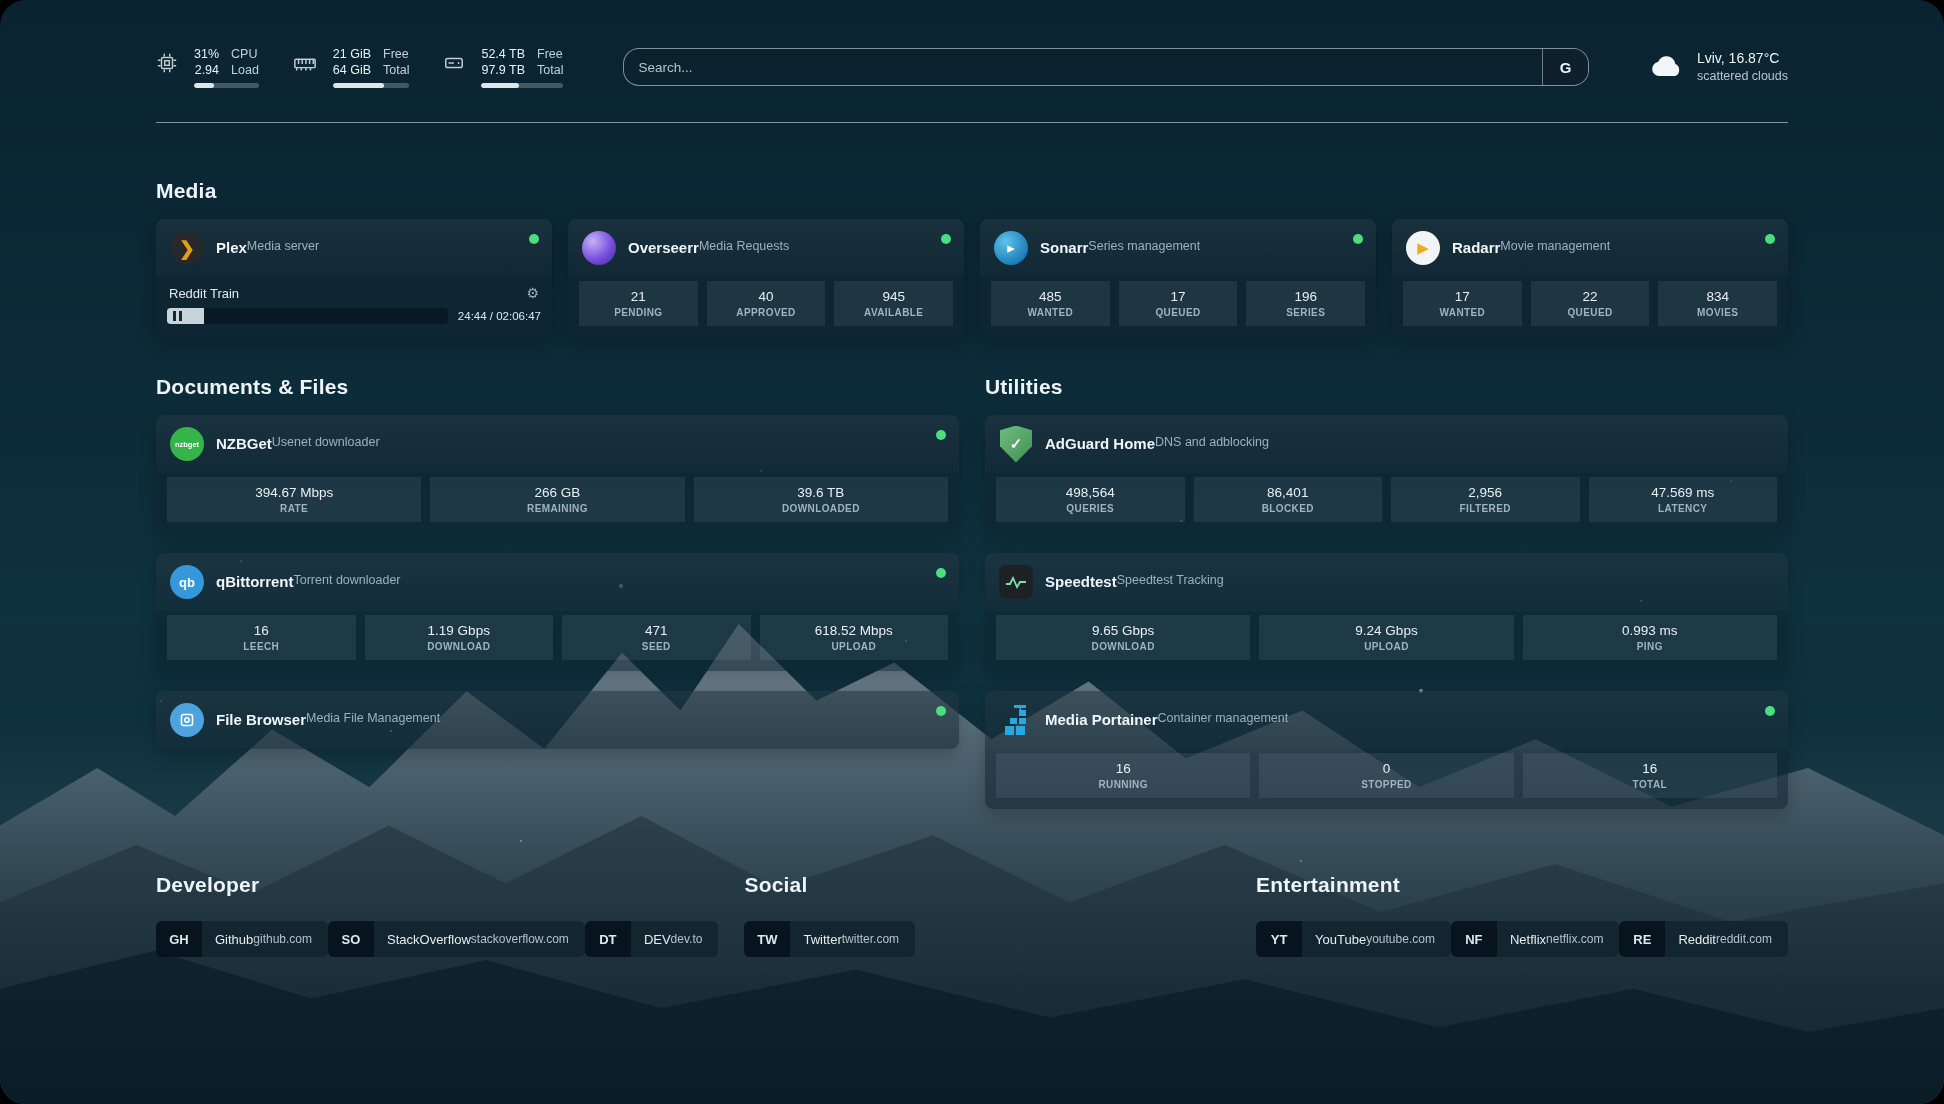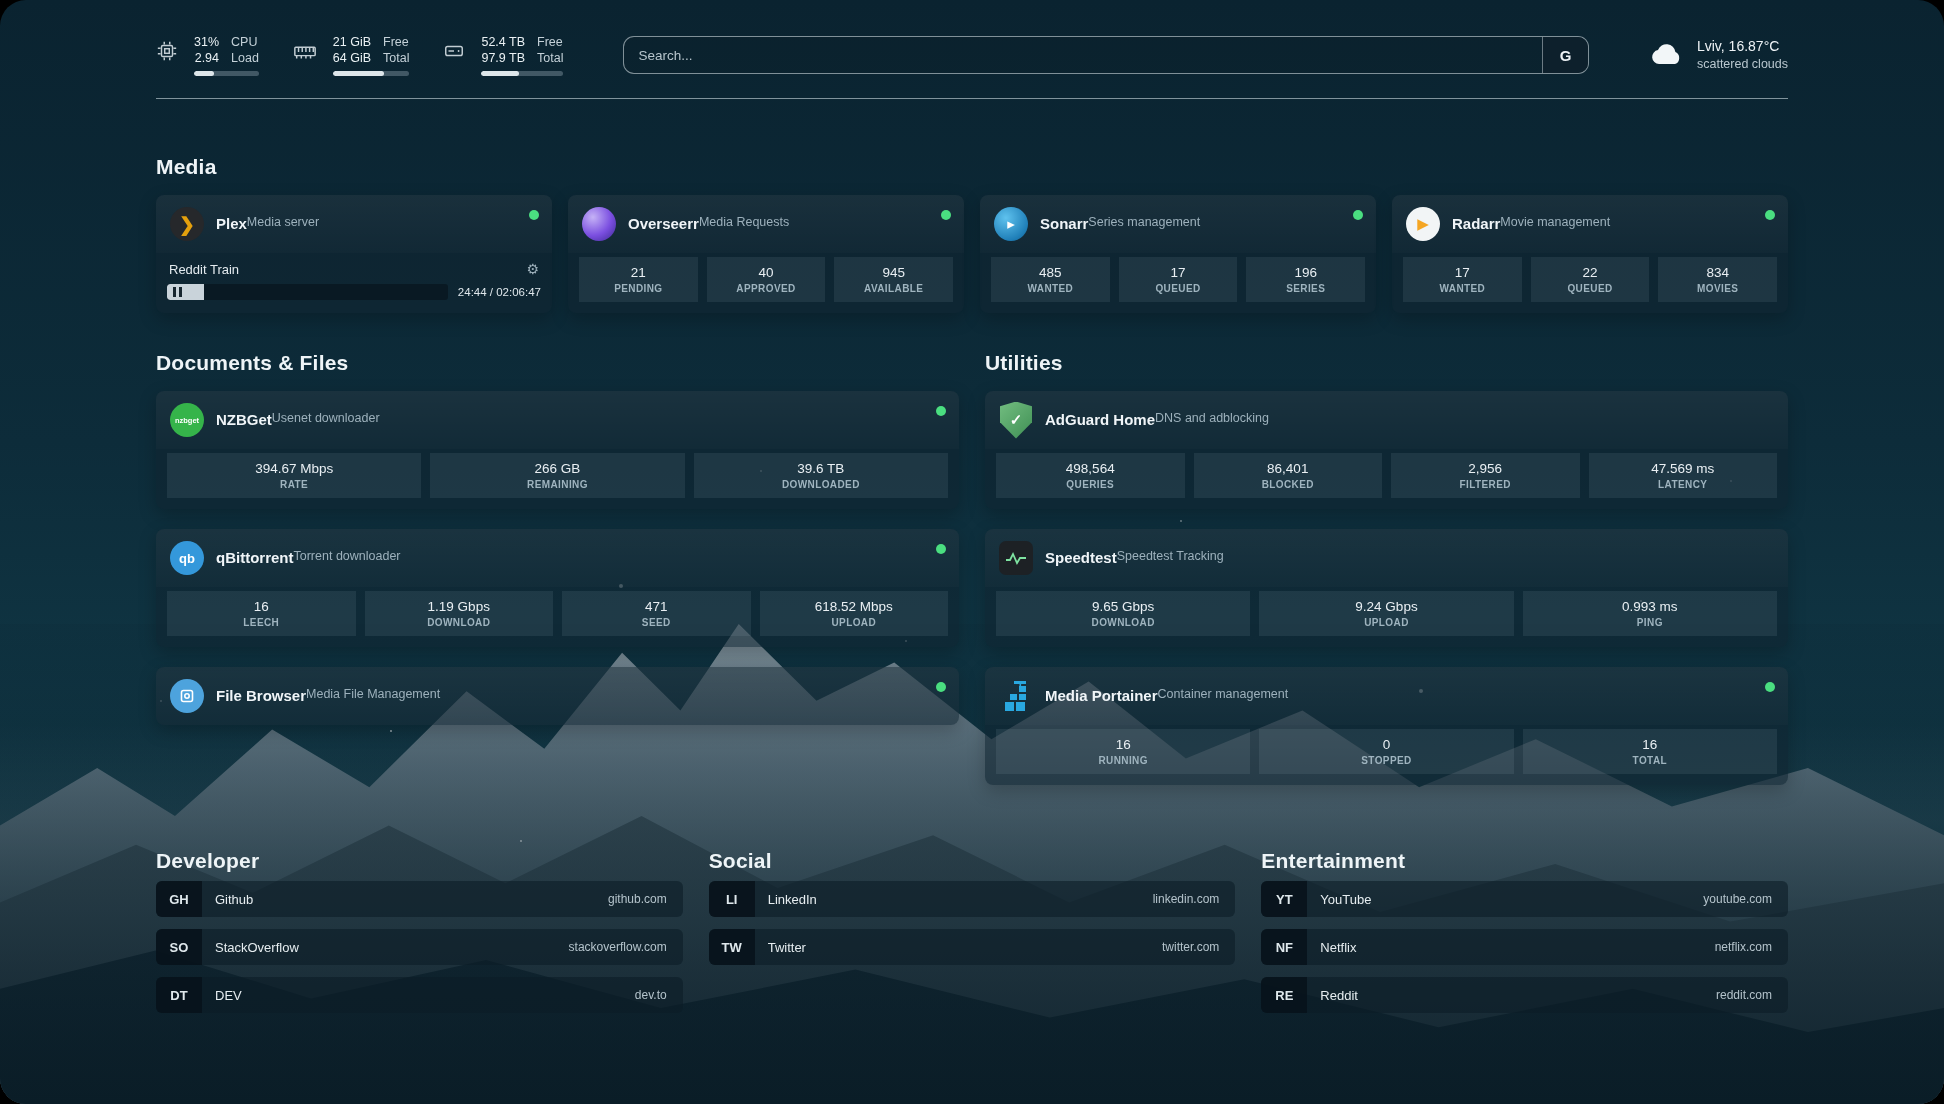--- a/index.html
+++ b/index.html
@@ -45,22 +45,22 @@
   
   .topbar{display:flex;align-items:center;gap:34px;margin-top:6px;}
   .res{display:flex;align-items:flex-start;gap:16px;}
   .res-icon{margin-top:6px;opacity:.9;}
   .res-body{display:flex;flex-direction:column;}
   .res-cols{display:flex;gap:12px;font-size:12.5px;line-height:1.3;}
   .res-vals{text-align:right;color:#eaf1f4;}
   .res-labs{color:#c4d1d8;}
   .res-bar{margin-top:5px;height:5px;border-radius:3px;background:rgba(120,140,152,.5);overflow:hidden;}
   .res-fill{height:100%;background:#dde6ea;border-radius:3px;}
-  .searchbox{flex:1;display:flex;align-items:stretch;height:38px;margin:4px 26px;
-    border:1px solid rgba(225,235,240,.55);border-radius:11px;background:rgba(10,26,36,.18);overflow:hidden;}
+  .searchbox{flex:1;display:flex;align-items:stretch;height:38px;margin:16px 26px;
+    border:1px solid rgba(225,235,240,.55);border-radius:16px;background:rgba(10,26,36,.18);overflow:hidden;}
   .searchbox input{flex:1;background:transparent;border:0;outline:none;color:#e8eef2;
     font-size:13.5px;padding:0 14px;font-family:"Liberation Sans",sans-serif;}
   .searchbox input::placeholder{color:#b7c5cc;}
   .g-btn{width:46px;display:flex;align-items:center;justify-content:center;cursor:pointer;
     background:rgba(14,32,43,.85);border-left:1px solid rgba(225,235,240,.45);
     color:#eef3f6;font-size:15px;font-weight:bold;}
   .weather{display:flex;align-items:center;gap:12px;}
   .weather-txt{display:flex;flex-direction:column;line-height:1.35;}
   .weather-loc{font-size:14px;color:#eef3f6;}
   .weather-cond{font-size:12.5px;color:#b9c7cf;}
@@ -105,21 +105,21 @@
   .np-title{font-size:13px;color:#e3eaee;}
   .gear{color:#9db0bb;font-size:14px;cursor:pointer;}
   .np-bar-row{display:flex;align-items:center;gap:10px;}
   .np-bar{flex:1;position:relative;height:16px;border-radius:3px;background:rgba(9,21,29,.72);overflow:hidden;}
   .np-fill{position:absolute;left:0;top:0;bottom:0;background:rgba(223,232,238,.9);border-radius:3px 0 0 3px;}
   .pause-icon{position:absolute;left:6px;top:3px;width:9px;height:10px;z-index:2;
     background:linear-gradient(90deg,#17262f 0 3px,transparent 3px 6px,#17262f 6px 9px);}
   .np-time{font-size:11.5px;color:#dfe7ec;white-space:nowrap;}
   
   .bm-grid{display:grid;grid-template-columns:repeat(3,1fr);gap:0 26px;margin-top:64px;}
-  .bm-list{display:flex;flex-direction:column;gap:12px;margin-top:8px;}
+  .bm-list{display:flex;flex-direction:row;gap:0;margin-top:24px;}
   .bm{display:flex;align-items:center;height:36px;border-radius:6px;overflow:hidden;
     background:rgba(12,28,38,.6);cursor:pointer;}
   .bm-abbr{width:46px;height:100%;display:flex;align-items:center;justify-content:center;
     background:rgba(7,18,26,.85);font-size:13px;font-weight:bold;color:#dfe8ec;}
   .bm-name{padding-left:13px;font-size:13px;color:#e6edf0;}
   .bm-url{margin-left:auto;padding-right:16px;font-size:12px;color:#b4c3cb;}
   svg{display:block;}
 </style>
 </head>
 <body>
@@ -567,25 +567,20 @@
             <span class="bm-name">DEV</span>
             <span class="bm-url">dev.to</span>
           </div>
         </div>
       </div>
 
       <div>
         <div class="sec-title">Social</div>
         <div class="bm-list">
           <div class="bm">
-            <span class="bm-abbr">LI</span>
-            <span class="bm-name">LinkedIn</span>
-            <span class="bm-url">linkedin.com</span>
-          </div>
-          <div class="bm">
             <span class="bm-abbr">TW</span>
             <span class="bm-name">Twitter</span>
             <span class="bm-url">twitter.com</span>
           </div>
         </div>
       </div>
 
       <div>
         <div class="sec-title">Entertainment</div>
         <div class="bm-list">

